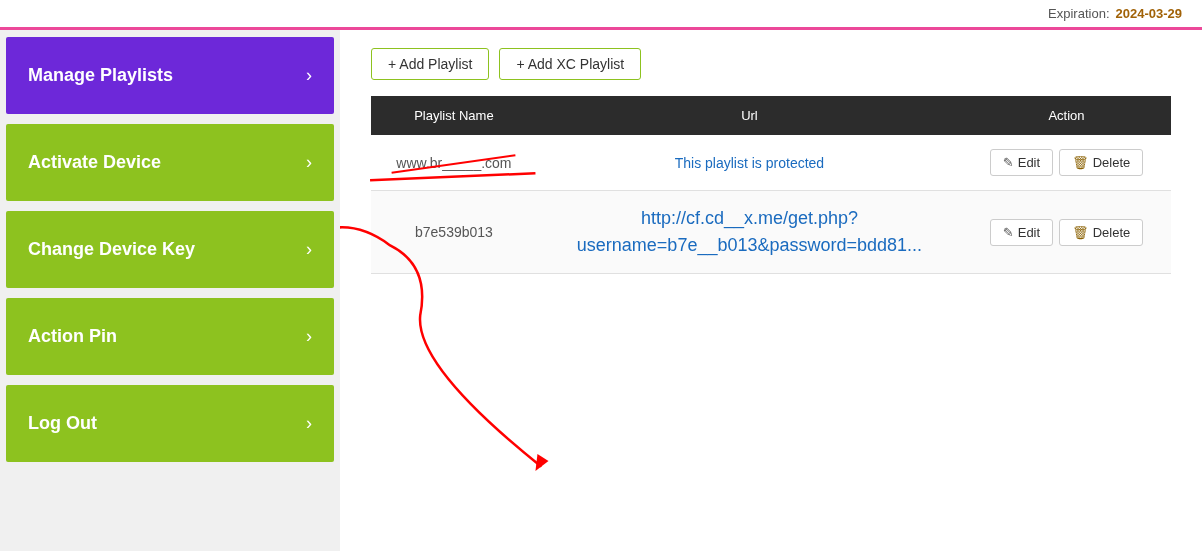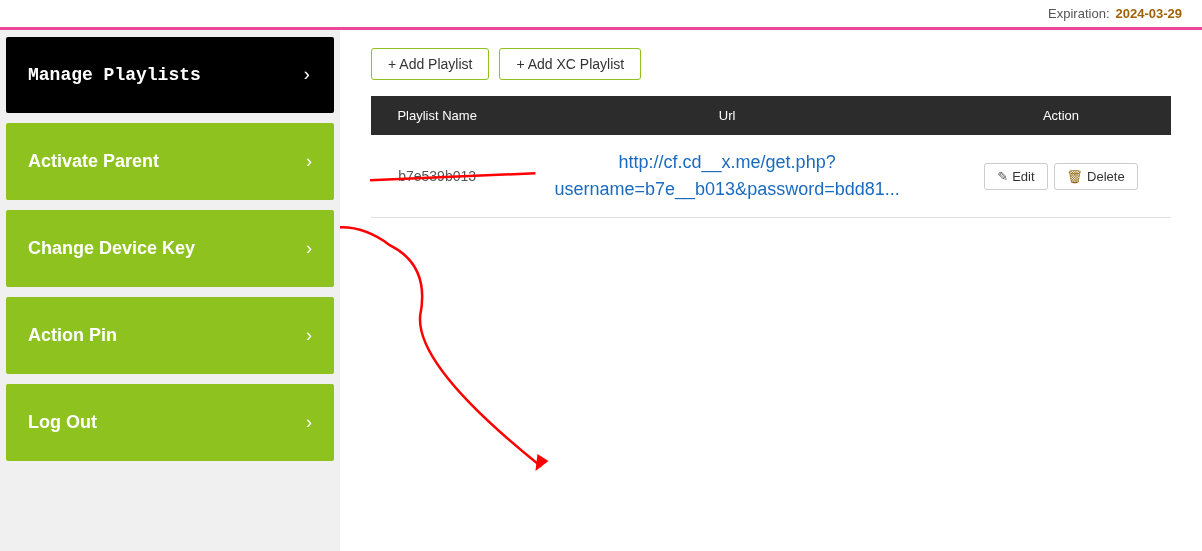--- a/index.html
+++ b/index.html
@@ -54,22 +54,21 @@
       font-weight: bold;
       padding: 28px 22px;
       display: flex;
       align-items: center;
       justify-content: space-between;
       cursor: pointer;
       margin: 3px 6px;
       border-radius: 2px;
     }
     .sidebar-item.active {
-      background: #000000;
-      font-family: Liberation Mono, monospace;
+      background: #6d28d9;
     }
     .sidebar-item .chevron {
       font-size: 18px;
       font-weight: normal;
     }
 
     
     .content-area {
       flex: 1;
       padding: 18px 31px;
@@ -192,21 +191,21 @@
 </div>
 
 <div class="main-layout">
 
   <div class="sidebar">
     <div class="sidebar-item active">
       <span>Manage Playlists</span>
       <span class="chevron">›</span>
     </div>
     <div class="sidebar-item">
-      <span>Activate Parent</span>
+      <span>Activate Device</span>
       <span class="chevron">›</span>
     </div>
     <div class="sidebar-item">
       <span>Change Device Key</span>
       <span class="chevron">›</span>
     </div>
     <div class="sidebar-item">
       <span>Action Pin</span>
       <span class="chevron">›</span>
     </div>
@@ -229,20 +228,30 @@
 
     <table class="playlist-table">
       <thead>
         <tr>
           <th>Playlist Name</th>
           <th>Url</th>
           <th>Action</th>
         </tr>
       </thead>
       <tbody id="table-body">
+      <tr>
+            <td class="name-cell"><span class="strikethrough-container">www.br_____.com</span></td>
+            <td class="protected-cell">This playlist is protected</td>
+            <td>
+              <div class="row-actions">
+                <button class="btn-edit"><span style="color:#555">✎</span> Edit</button>
+                <button class="btn-delete"><span style="color:#8a6000">🗑</span> Delete</button>
+              </div>
+            </td>
+          </tr>
           <tr>
             <td class="name-cell">b7e539b013</td>
             <td class="url-cell">http://cf.cd__x.me/get.php?<br>username=b7e__b013&amp;password=bdd81...</td>
             <td>
               <div class="row-actions">
                 <button class="btn-edit"><span style="color:#555">✎</span> Edit</button>
                 <button class="btn-delete"><span style="color:#8a6000">🗑</span> Delete</button>
               </div>
             </td>
           </tr>

